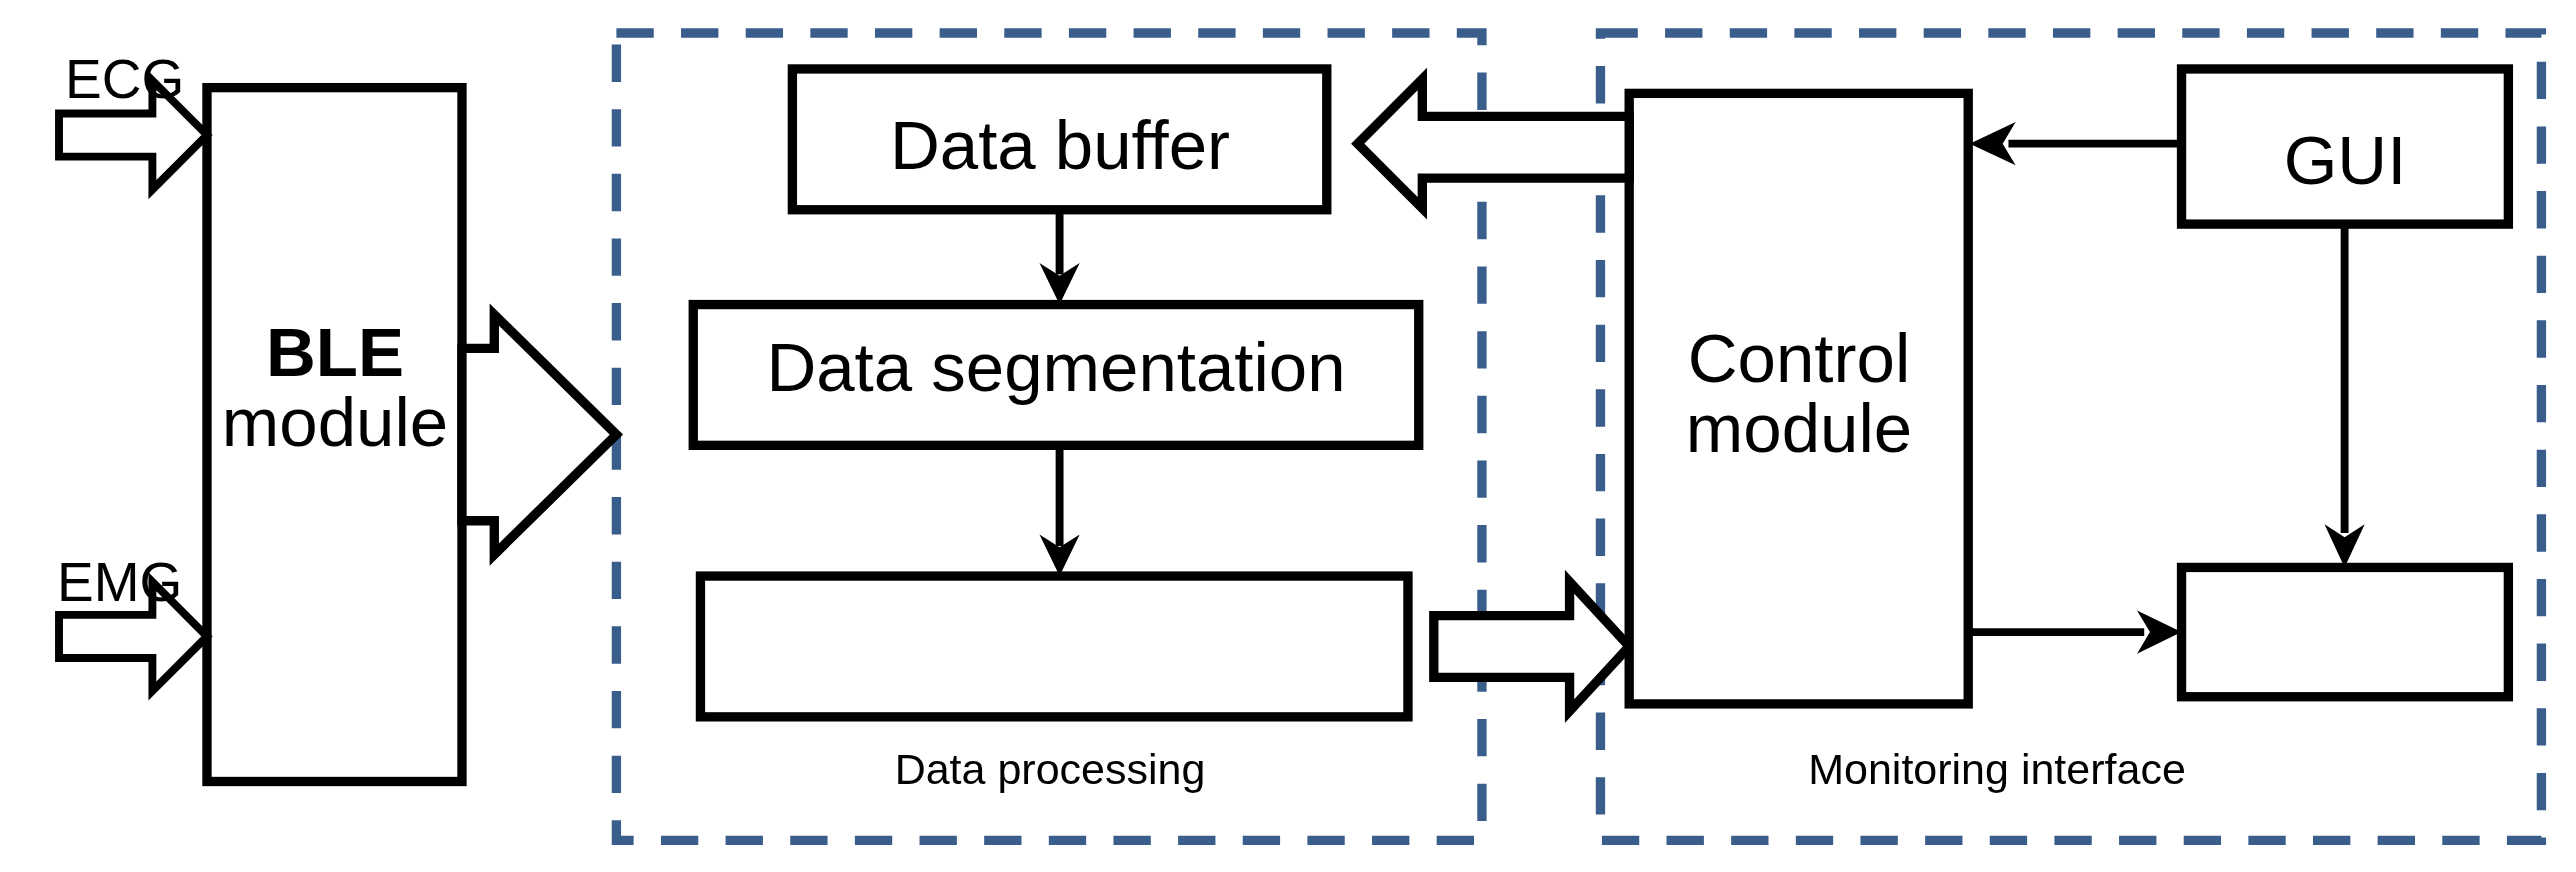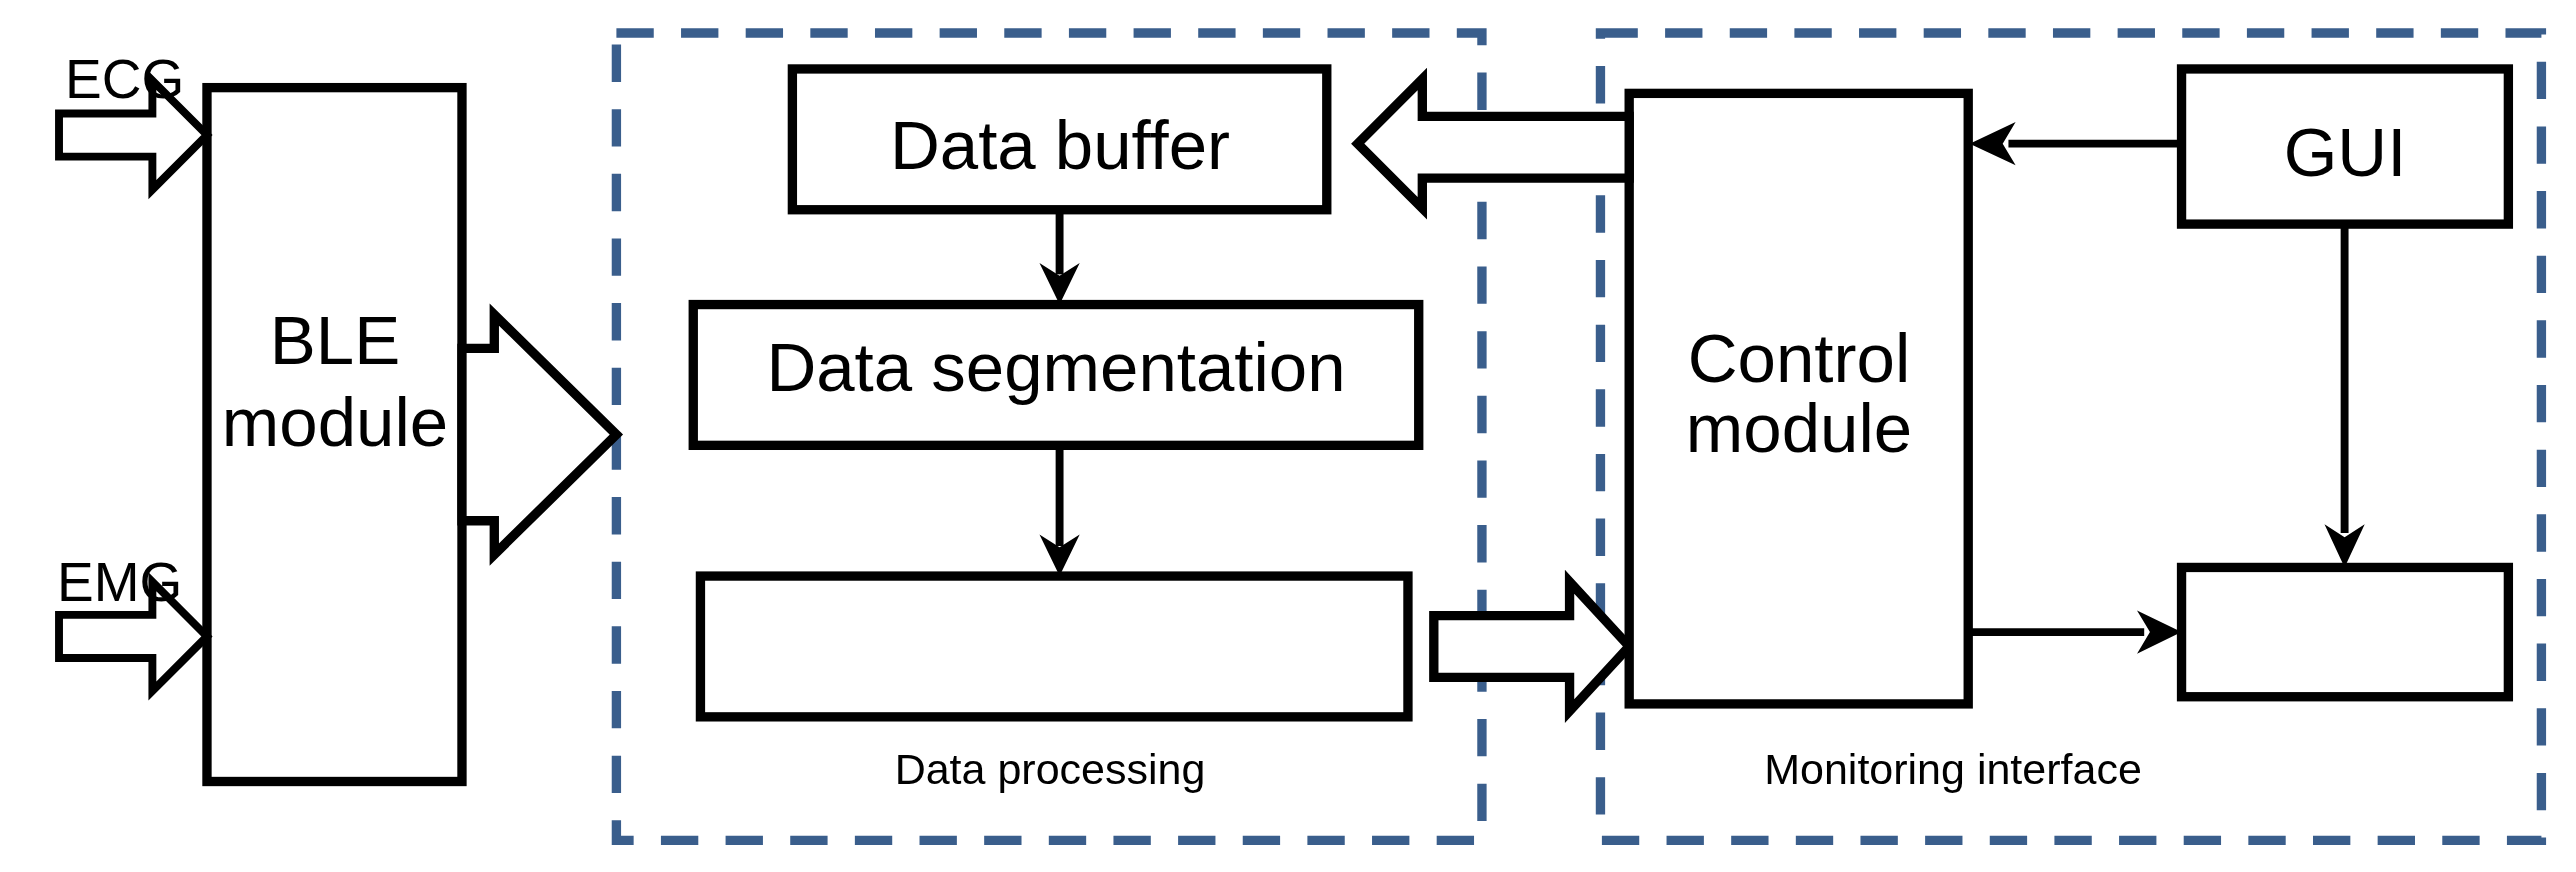--- a/index.html
+++ b/index.html
@@ -107,34 +107,34 @@
     <polygon points="3037,880 2975,850 2993,880 2975,910" fill="#000000"></polygon>
 
   </svg>
 
   <div class="label-layer">
 
     <div class="txt signal-label center-x" style="left:65px; top:50px; transform:none;">ECG</div>
 
     <div class="txt signal-label center-x" style="left:57px; top:553px; transform:none;">EMG</div>
 
-    <div class="txt box-label center-x" style="left:335px; top:304px;">BLE</div>
+    <div class="txt box-label center-x" style="left:335px; top:316px;font-weight:bold;">BLE</div>
     <div class="txt box-label center-x" style="left:335px; top:386px;">module</div>
 
     <div class="txt box-label center-x" style="left:1060px; top:109px;">Data buffer</div>
 
     <div class="txt box-label center-x" style="left:1056px; top:331px;">Data segmentation</div>
 
 
     <div class="txt box-label center-x" style="left:1799px; top:322px;">Control</div>
     <div class="txt box-label center-x" style="left:1799px; top:392px;">module</div>
 
-    <div class="txt box-label center-x" style="left:2345px; top:116px;">GUI</div>
+    <div class="txt box-label center-x" style="left:2345px; top:124px;">GUI</div>
 
 
     <div class="txt group-label center-x" style="left:1050px; top:747px;">Data processing</div>
 
-    <div class="txt group-label center-x" style="left:1953px; top:747px;text-align:center;">Monitoring interface</div>
+    <div class="txt group-label center-x" style="left:1997px; top:747px;text-align:center;">Monitoring interface</div>
 
   </div>
 
 </div>
 
 
 </body></html>

